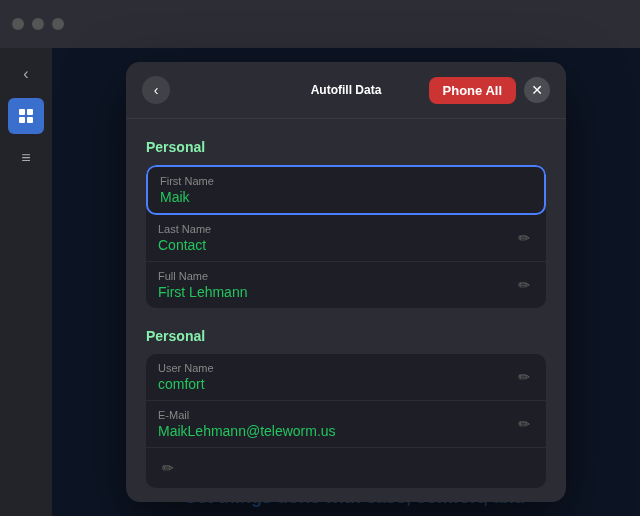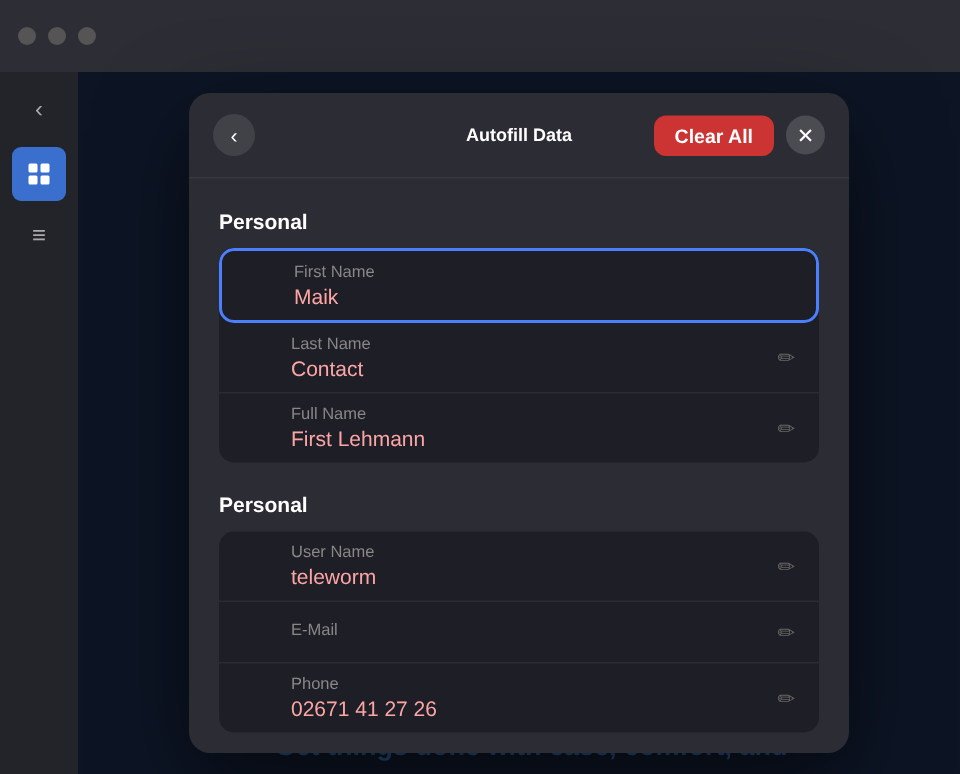--- a/index.html
+++ b/index.html
@@ -187,21 +187,21 @@
     .modal-body {
       overflow-y: auto;
       padding: 16px 20px 20px;
       flex: 1;
     }
 
     .modal-body::-webkit-scrollbar { width: 4px; }
     .modal-body::-webkit-scrollbar-thumb { background: rgba(255,255,255,0.2); border-radius: 2px; }
 
     .section-label {
-      color: #ffffff;
+      color: #86efac;
       font-size: 14px;
       font-weight: 600;
       margin-bottom: 10px;
       margin-top: 4px;
     }
 
     .fields-group {
       background: #1e1e26;
       border-radius: 10px;
       overflow: hidden;
@@ -221,31 +221,30 @@
     }
 
     .field-row.active {
       border: 2px solid #4a7fff;
       border-radius: 10px;
       background: #1e1e26;
     }
 
     .field-content {
       flex: 1;
-      margin-left: 36px;
     }
 
     .field-sublabel {
       color: #888;
       font-size: 11px;
       margin-bottom: 2px;
     }
 
     .field-value {
-      color: #fca5a5;
+      color: #22c55e;
       font-size: 14px;
     }
 
     .field-edit-icon {
       color: #666;
       font-size: 14px;
       cursor: pointer;
       padding: 4px;
     }
   </style>
@@ -279,21 +278,21 @@
 
   <div class="modal-overlay">
     <div class="modal">
 
       <div class="modal-header">
         <button class="modal-back-btn">
           <span>‹</span>
         </button>
         <span class="modal-title">Autofill Data</span>
         <div class="modal-header-actions">
-          <button class="clear-all-btn">Clear All</button>
+          <button class="clear-all-btn">Phone All</button>
           <button class="close-btn">
             <span>✕</span>
           </button>
         </div>
       </div>
 
       <div class="modal-body">
 
         <div class="section-label">Personal</div>
         <div class="fields-group">
@@ -321,37 +320,34 @@
             <span class="field-edit-icon">✏</span>
           </div>
         </div>
 
         <div class="section-label">Personal</div>
         <div class="fields-group">
 
           <div class="field-row">
             <div class="field-content">
               <div class="field-sublabel">User Name</div>
-              <div class="field-value">teleworm</div>
+              <div class="field-value">comfort</div>
             </div>
             <span class="field-edit-icon">✏</span>
           </div>
 
           <div class="field-row">
             <div class="field-content">
               <div class="field-sublabel">E-Mail</div>
-            </div>
-            <span class="field-edit-icon">✏</span>
-          </div>
-
-          <div class="field-row">
-            <div class="field-content">
-              <div class="field-sublabel">Phone</div>
-              <div class="field-value">02671 41 27 26</div>
-            </div>
+              <div class="field-value">MaikLehmann@teleworm.us</div>
+            </div>
+            <span class="field-edit-icon">✏</span>
+          </div>
+
+          <div class="field-row">
             <span class="field-edit-icon">✏</span>
           </div>
         </div>
 
       </div>
     </div>
   </div>
 </div>
 
 </body></html>

